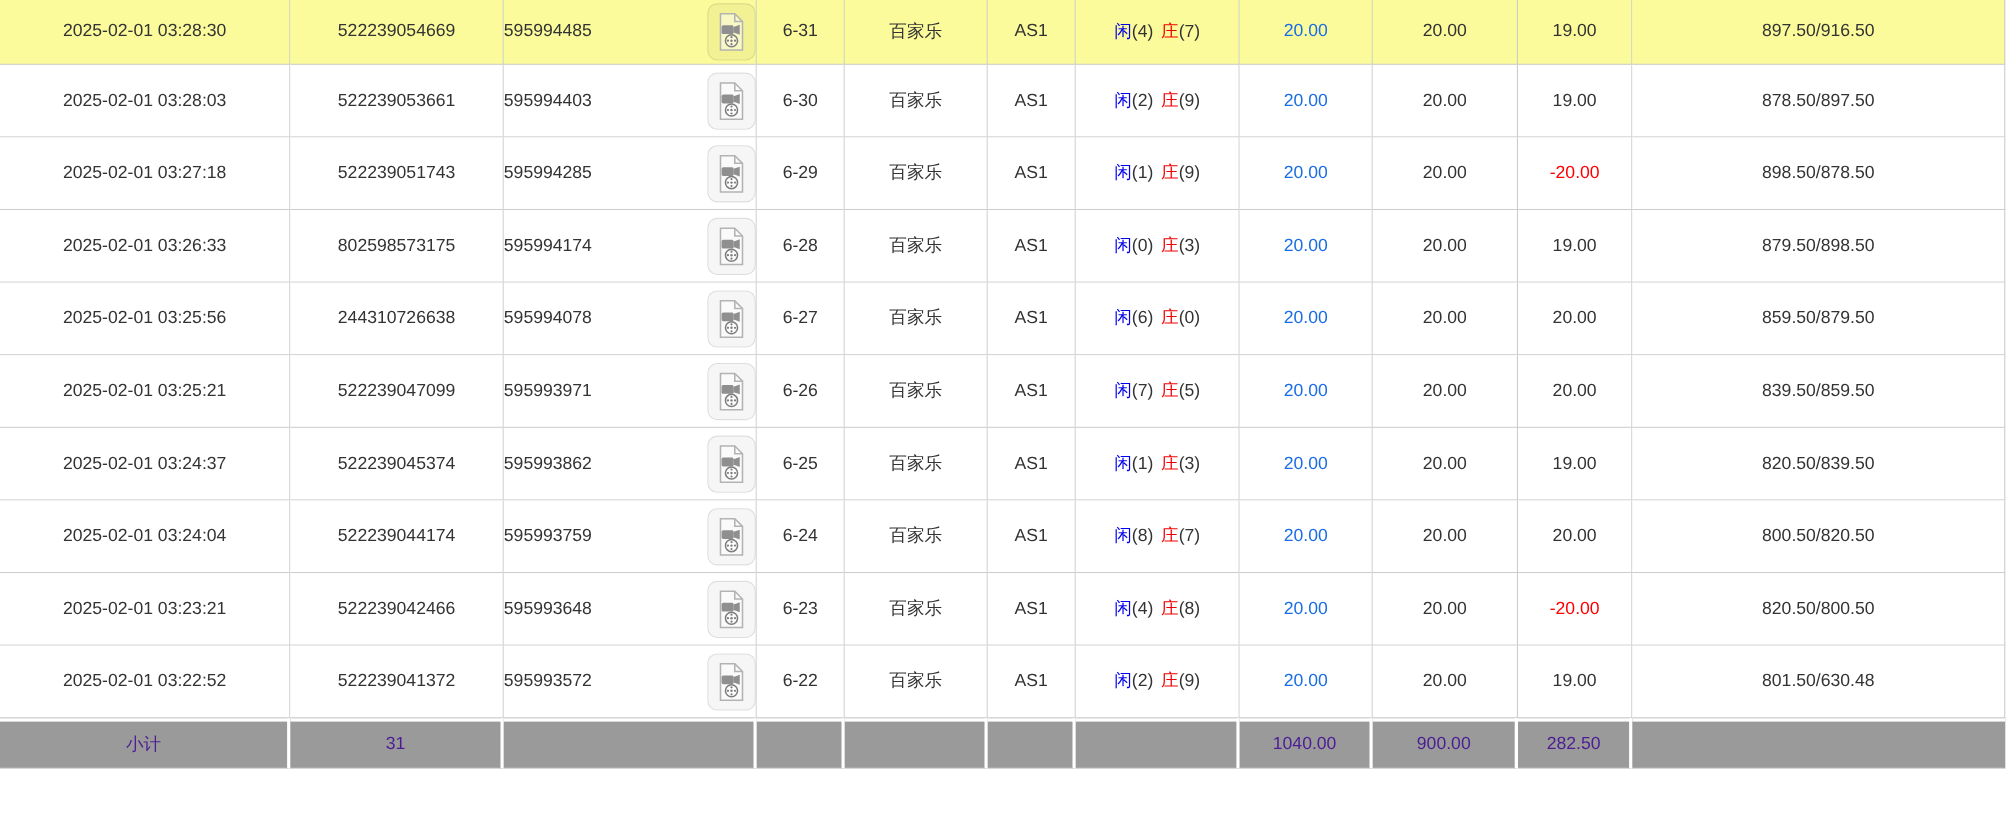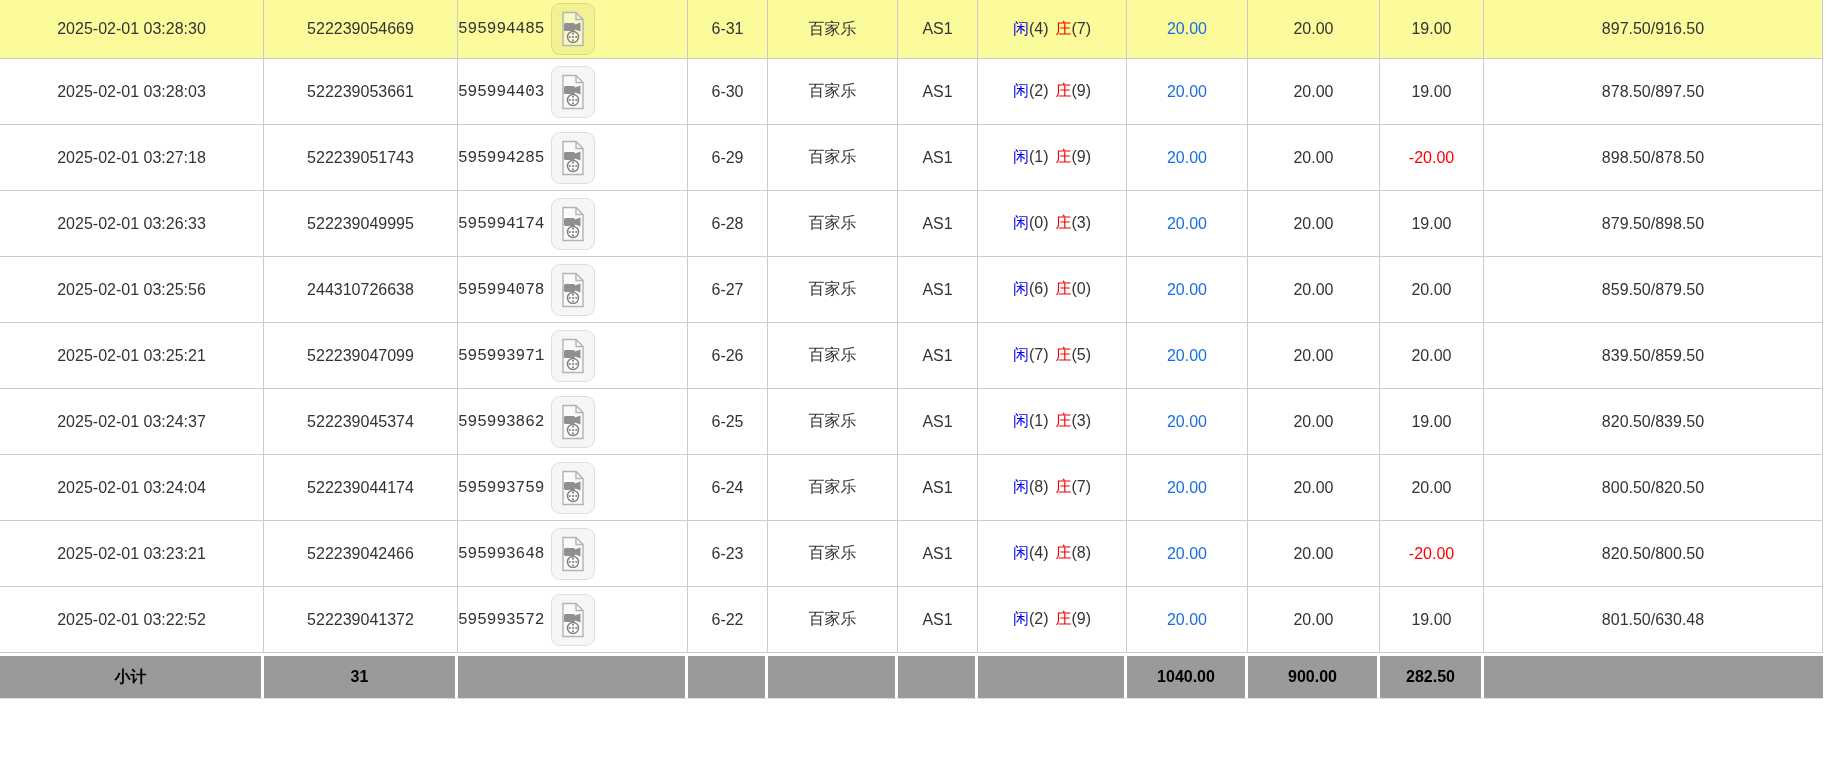--- a/index.html
+++ b/index.html
@@ -29,33 +29,33 @@
   .c-gameno{width:230px;}
   .c-round{width:80px;}
   .c-game{width:130px;margin-top:39px;}
   .c-table{width:80px;margin-top:20px;}
   .c-result{width:149px;}
   .c-bet{width:121px;}
   .c-valid{width:132px;}
   .c-win{width:104px;}
   .c-balance{width:339px;}
   
-  .gwrap{display:flex;align-items:center;justify-content:flex-start;gap:7px;font-family:Liberation Mono, monospace;}
+  .gwrap{display:flex;align-items:center;justify-content:space-between;gap:7px;}
   .video-btn{width:44px;height:52px;border:1px solid rgba(0,0,0,0.10);border-radius:9px;
     background:rgba(0,0,0,0.035);padding:0;display:inline-flex;align-items:center;justify-content:center;cursor:pointer;}
   .video-btn svg{display:block;}
   
   .p-label{color:var(--player-blue);}
   .b-label{color:var(--banker-red);margin-left:7px;}
   .score{color:var(--text);}
   .link{color:var(--link-blue);cursor:pointer;}
   .neg{color:var(--negative-red);}
   
   tbody.summary tr{height:46px;}
-  tbody.summary td{background:var(--summary-bg);color:#000000;font-weight:bold;
+  tbody.summary td{background:var(--summary-bg);color:#4c1d95;font-weight:normal;
     border-top:3px solid #fff;border-right:3px solid #fff;}
   tbody.summary td:last-child{border-right:none;}
   tbody.summary tr:last-child td{border-bottom:1px solid #ddd;}
 </style>
 </head>
 <body>
 
 <div class="screen">
   <table class="records">
     <colgroup>
@@ -169,21 +169,21 @@
       <span class="p-label">闲</span><span class="score">(1)</span><span class="b-label">庄</span><span class="score">(9)</span>
     </td>
     <td class="c-bet"><span class="link">20.00</span></td>
     <td class="c-valid"><span>20.00</span></td>
     <td class="c-win"><span class="win-val neg">-20.00</span></td>
     <td class="c-balance"><span>898.50/878.50</span></td>
   </tr>
 
   <tr>
     <td class="c-time"><span>2025-02-01 03:26:33</span></td>
-    <td class="c-betid"><span>522239049995</span></td>
+    <td class="c-betid"><span>802598573175</span></td>
     <td class="c-gameno">
       <div class="gwrap">
         <span>595994174</span>
         <button class="video-btn">
           <svg width="28" height="36" viewBox="0 0 28 36">
             <path d="M4 1.5 h13 l7 7 v26 h-20 z" fill="rgba(255,255,255,0.45)" stroke="#b3b3b3" stroke-width="1.4"></path>
             <path d="M17 1.5 v7 h7" fill="none" stroke="#b3b3b3" stroke-width="1.4"></path>
             <rect x="5" y="12" width="11" height="8" rx="1.5" fill="#8f8f8f"></rect>
             <polygon points="16,13.5 21.5,11.5 21.5,20.5 16,18.5" fill="#8f8f8f"></polygon>
             <circle cx="14" cy="26" r="5.5" fill="rgba(255,255,255,0.35)" stroke="#7d7d7d" stroke-width="1.4"></circle>

